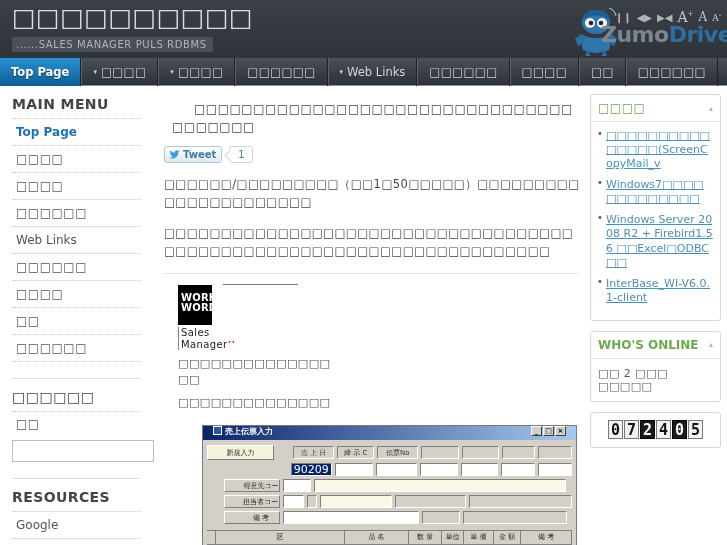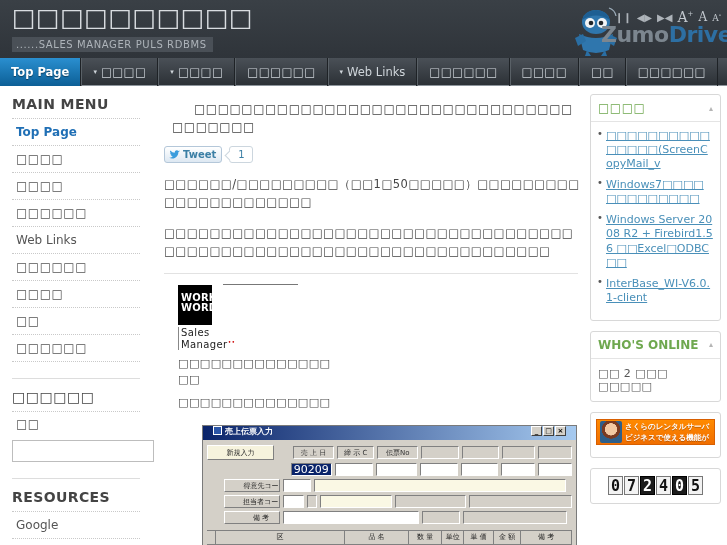--- a/index.html
+++ b/index.html
@@ -470,29 +470,20 @@
     </div>
 
     <div class="panel">
       <div class="panel-head">
         <span>WHO'S ONLINE</span>
         <span class="tri">▴</span>
       </div>
       <div class="who-body tofu">□□ 2 □□□ □□□□□</div>
     </div>
 
-    <div class="ad">
-      <div class="ad-img">
-        <span class="ad-face"></span>
-        <span>
-          <div class="ad-txt">さくらのレンタルサーバ</div>
-          <div class="ad-txt">ビジネスで使える機能が</div>
-        </span>
-      </div>
-    </div>
 
     <div class="counter-box">
       <div class="digits">
         <span class="lt">0</span>
         <span class="lt">7</span>
         <span>2</span>
         <span class="lt">4</span>
         <span>0</span>
         <span class="lt">5</span>
       </div>

